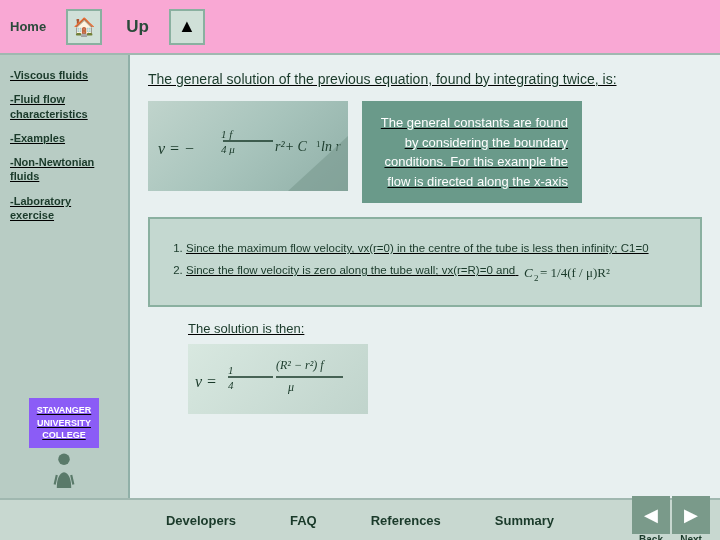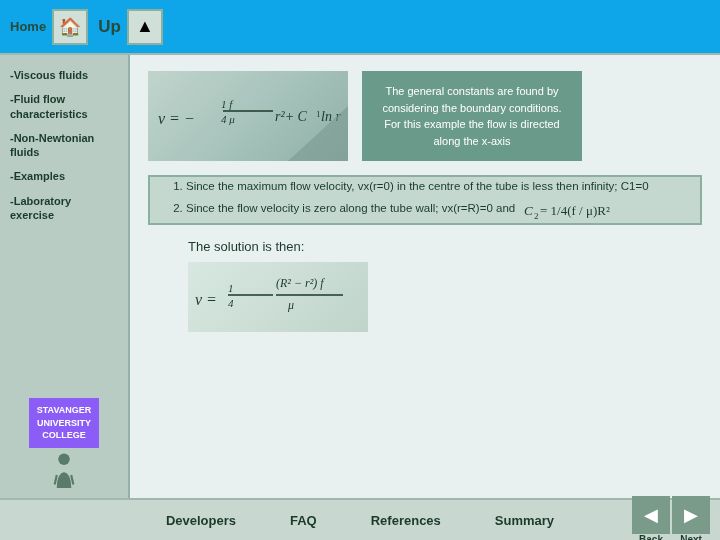--- a/index.html
+++ b/index.html
@@ -8,26 +8,26 @@
       width: 720px;
       height: 540px;
       font-family: Arial, sans-serif;
       background: #e8f0f0;
       overflow: hidden;
       position: relative;
     }
 
     
     .top-bar {
-      background: #0ea5e9;
+      background: #f9a8d4;
       height: 55px;
       display: flex;
       align-items: center;
       padding: 4px 10px;
-      gap: 6px;
+      gap: 20px;
       border-bottom: 2px solid #a0b8b0;
     }
 
     .nav-icon-btn {
       width: 36px;
       height: 36px;
       background: #d0e0d8;
       border: 2px solid #8ab0a0;
       cursor: pointer;
       display: flex;
@@ -38,20 +38,21 @@
 
     .nav-icons {
       display: flex;
       gap: 4px;
     }
 
     
     .main-layout {
       display: flex;
       height: calc(540px - 55px - 42px);
+      text-decoration: underline;
     }
 
     
     .sidebar {
       width: 130px;
       background: #b8ccc4;
       padding: 10px 6px;
       display: flex;
       flex-direction: column;
       gap: 4px;
@@ -131,33 +132,33 @@
       height: 0;
       border-left: 60px solid transparent;
       border-bottom: 55px solid #7a9a90;
       opacity: 0.6;
     }
 
     
     .tooltip-box {
       background: #6a9a8a;
       color: white;
-      font-size: 11px;
+      font-size: 13px;
       padding: 12px 14px;
       max-width: 220px;
       line-height: 1.5;
-      text-align: center;
+      text-align: right;
       flex-shrink: 0;
     }
 
     
     .steps-box {
       background: #c4d8d0;
       border: 2px solid #8ab0a0;
-      padding: 0 16px;
+      padding: 20px 16px;
       font-size: 11.5px;
       color: #1a3a2a;
       line-height: 1.6;
       margin-top: 14px;
     }
 
     .steps-box ol {
       padding-left: 20px;
     }
 
@@ -239,40 +240,41 @@
   <div class="nav-icons">
     <button class="nav-icon-btn" title="Up">▲</button>
   </div>
 </div>
 
 <div class="main-layout">
 
   <div class="sidebar">
     <div class="sidebar-item">-Viscous fluids</div>
     <div class="sidebar-item">-Fluid flow characteristics</div>
+    <div class="sidebar-item">-Examples</div>
     <div class="sidebar-item">-Non-Newtonian fluids</div>
-    <div class="sidebar-item">-Examples</div>
     <div class="sidebar-item">-Laboratory exercise</div>
     <div class="sidebar-logo">
       <div class="logo-box">
         <span>STAVANGER</span><br>
         <span>UNIVERSITY</span><br>
         <span>COLLEGE</span>
       </div>
 
       <svg class="logo-person" viewBox="0 0 30 50" xmlns="http://www.w3.org/2000/svg">
         <circle cx="15" cy="10" r="8" fill="#5a7a6a"></circle>
         <path d="M5 50 Q5 30 15 28 Q25 30 25 50 Z" fill="#5a7a6a"></path>
         <path d="M5 32 L2 45 M25 32 L28 45" stroke="#5a7a6a" stroke-width="3" fill="none"></path>
       </svg>
     </div>
   </div>
 
   <div class="content">
 
+    <p class="main-title">The general solution of the previous equation, found by integrating twice, is:</p>
 
     <div class="content-row">
 
       <div class="formula-box">
         <div class="formula-triangle"></div>
 
         <svg width="190" height="60" viewBox="0 0 190 60" xmlns="http://www.w3.org/2000/svg">
           <text x="5" y="38" font-size="16" font-style="italic" fill="#1a3a2a" font-family="serif">
             v = −
           </text>

